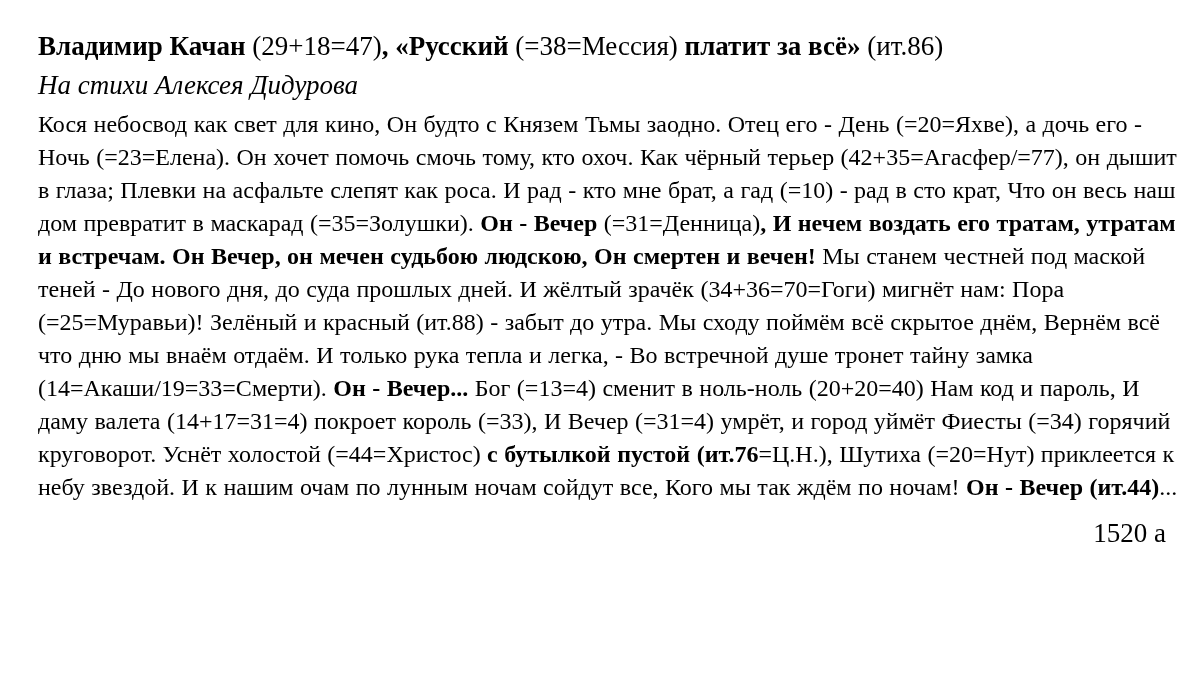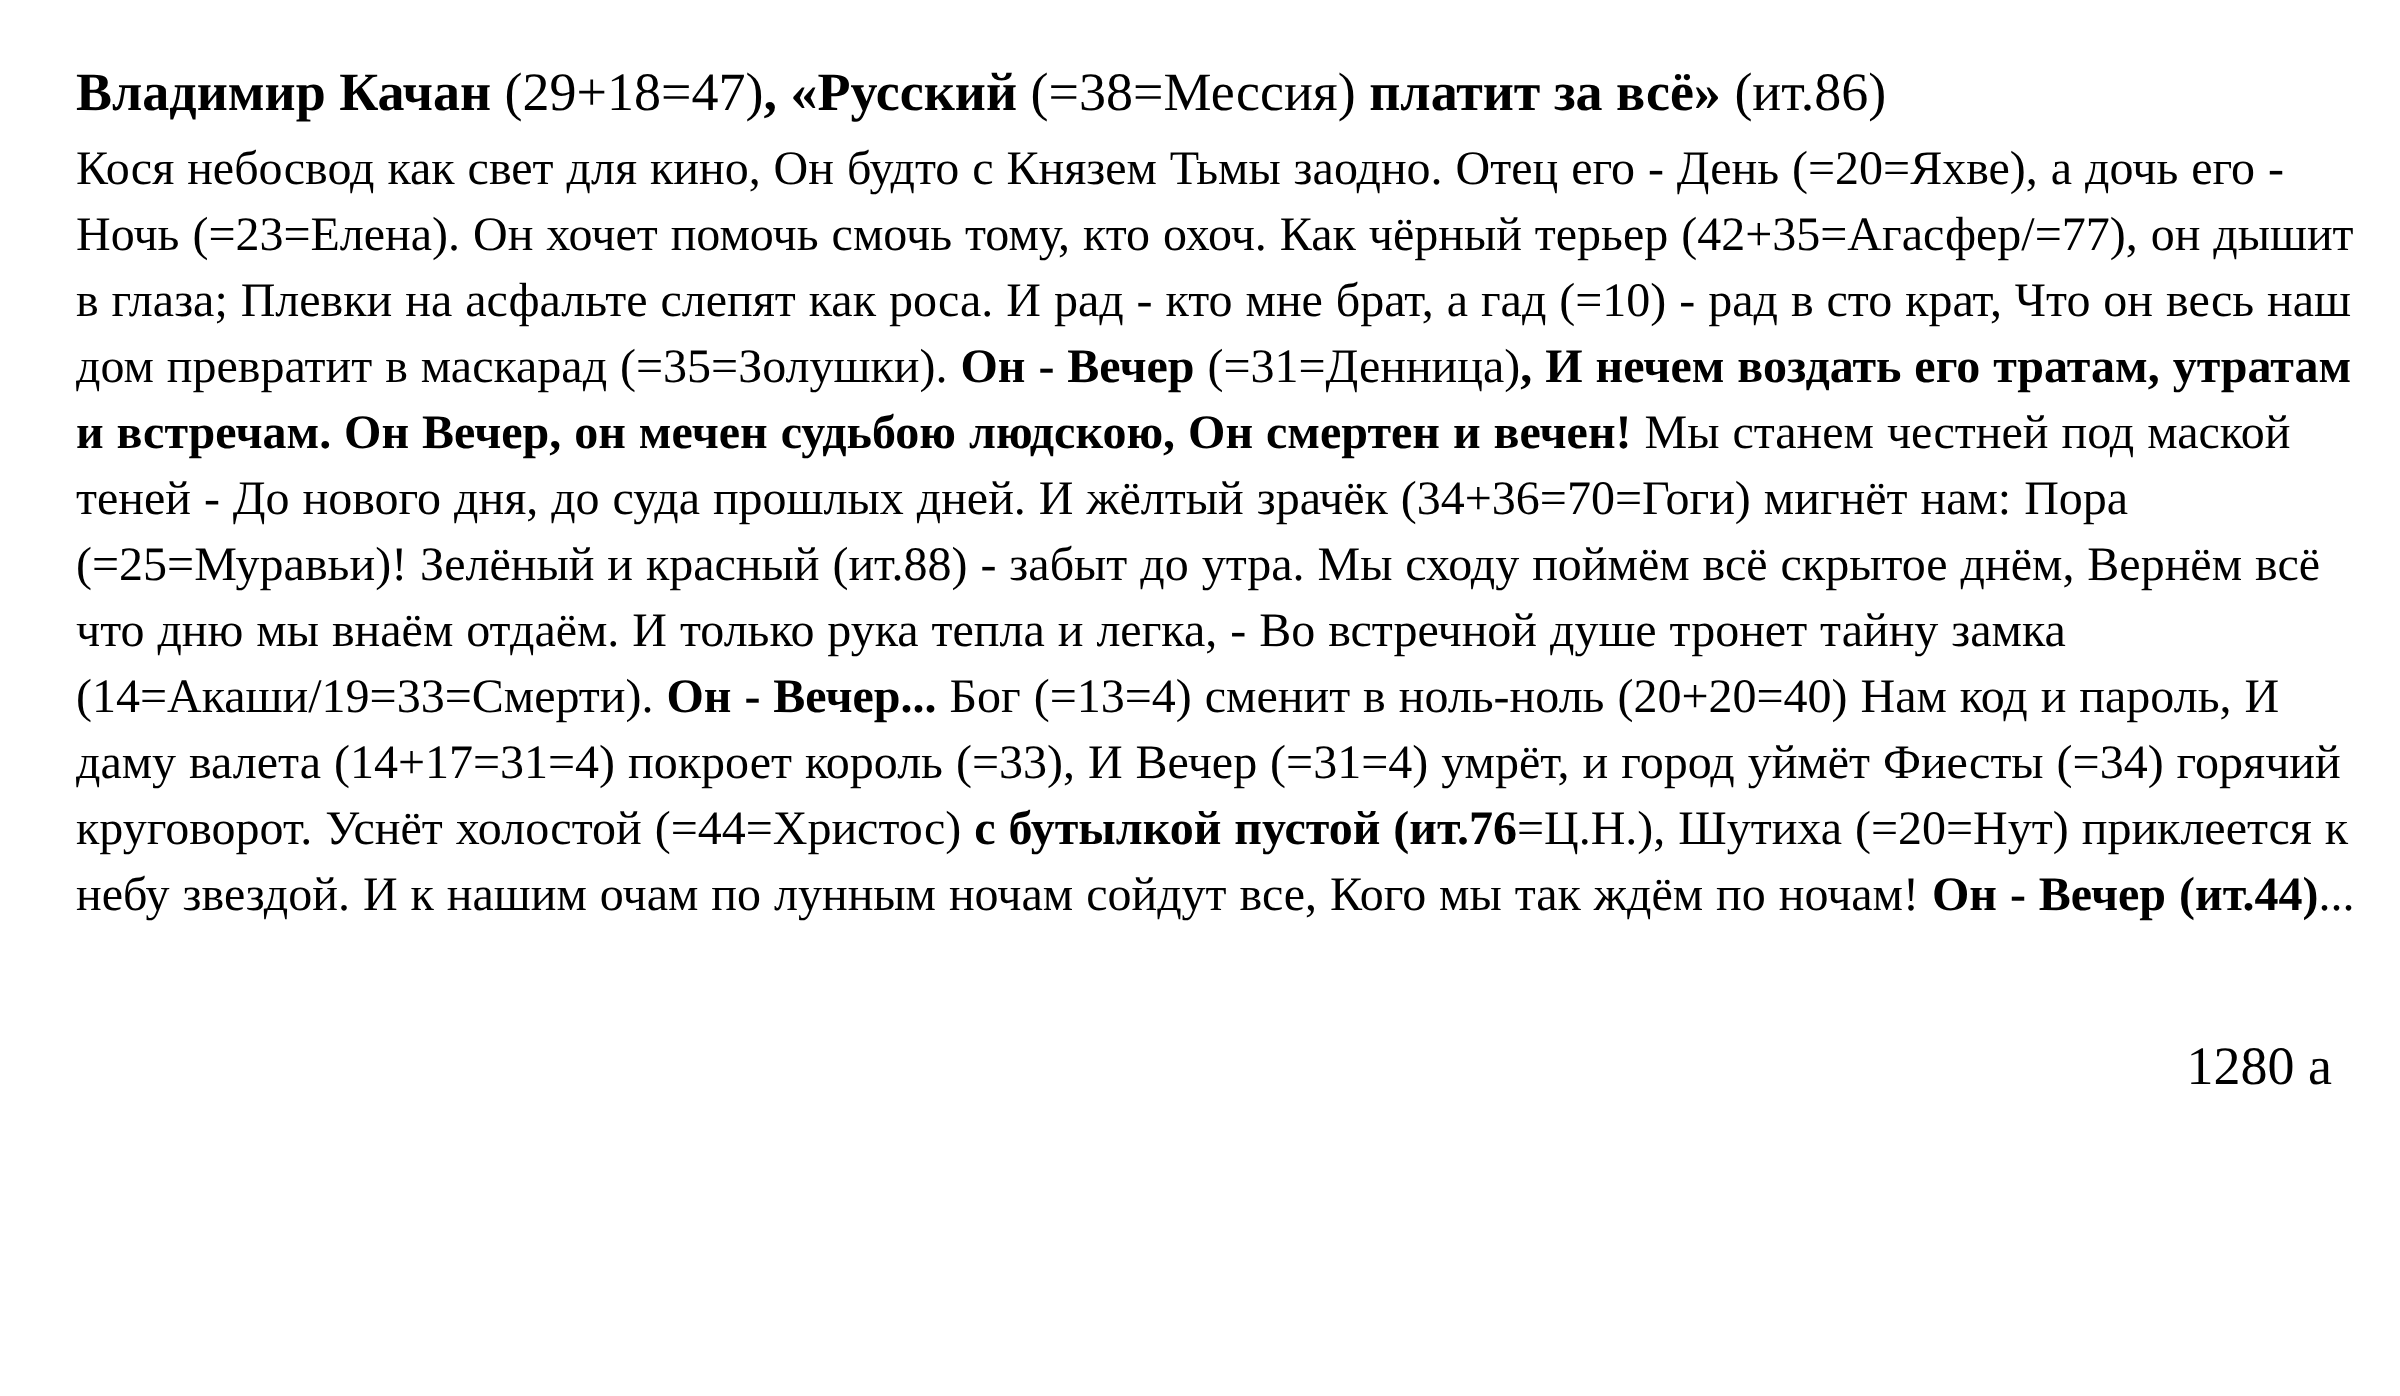--- a/index.html
+++ b/index.html
@@ -53,20 +53,21 @@
   }
   .run-bold { font-weight: bold; }
 </style>
 </head>
 <body>
 
 <div class="page">
 
   <p class="line title" style="white-space: normal;"><span class="run-bold">Владимир Качан</span><span> (29+18=47)</span><span class="run-bold">, «Русский</span><span> (=38=Мессия) </span><span class="run-bold">платит за всё»</span><span> (ит.86)</span></p>
 
+  <p class="line subtitle" style="white-space: normal;">На стихи Алексея Дидурова</p>
 
 
   <p class="body-paragraph"><span>Кося небосвод как свет для кино, Он будто с Князем Тьмы заодно. Отец его - День (=20=Яхве), а дочь его - Ночь (=23=Елена). Он хочет помочь смочь тому, кто охоч. Как чёрный терьер (42+35=Агасфер/=77), он дышит в глаза; Плевки на асфальте слепят как роса. И рад - кто мне брат, а гад (=10) - рад в сто крат, Что он весь наш дом превратит в маскарад (=35=Золушки). </span><span class="run-bold">Он - Вечер</span><span> (=31=Денница)</span><span class="run-bold">, И нечем воздать его тратам, утратам и встречам. Он Вечер, он мечен судьбою людскою, Он смертен и вечен!</span><span> Мы станем честней под маской теней - До нового дня, до суда прошлых дней. И жёлтый зрачёк (34+36=70=Гоги) мигнёт нам: Пора (=25=Муравьи)! Зелёный и красный (ит.88) - забыт до утра. Мы сходу поймём всё скрытое днём, Вернём всё что дню мы внаём отдаём. И только рука тепла и легка, - Во встречной душе тронет тайну замка (14=Акаши/19=33=Смерти). </span><span class="run-bold">Он - Вечер...</span><span> Бог (=13=4) сменит в ноль-ноль (20+20=40) Нам код и пароль, И даму валета (14+17=31=4) покроет король (=33), И Вечер (=31=4) умрёт, и город уймёт Фиесты (=34) горячий круговорот. Уснёт холостой (=44=Христос) </span><span class="run-bold">с бутылкой пустой (ит.76</span><span>=Ц.Н.), Шутиха (=20=Нут) приклеется к небу звездой. И к нашим очам по лунным ночам сойдут все, Кого мы так ждём по ночам! </span><span class="run-bold">Он - Вечер (ит.44)</span><span>...</span></p>
 
 
-  <div class="page-number">1280 a</div>
+  <div class="page-number">1520 a</div>
 
 </div>
 
 </body></html>

